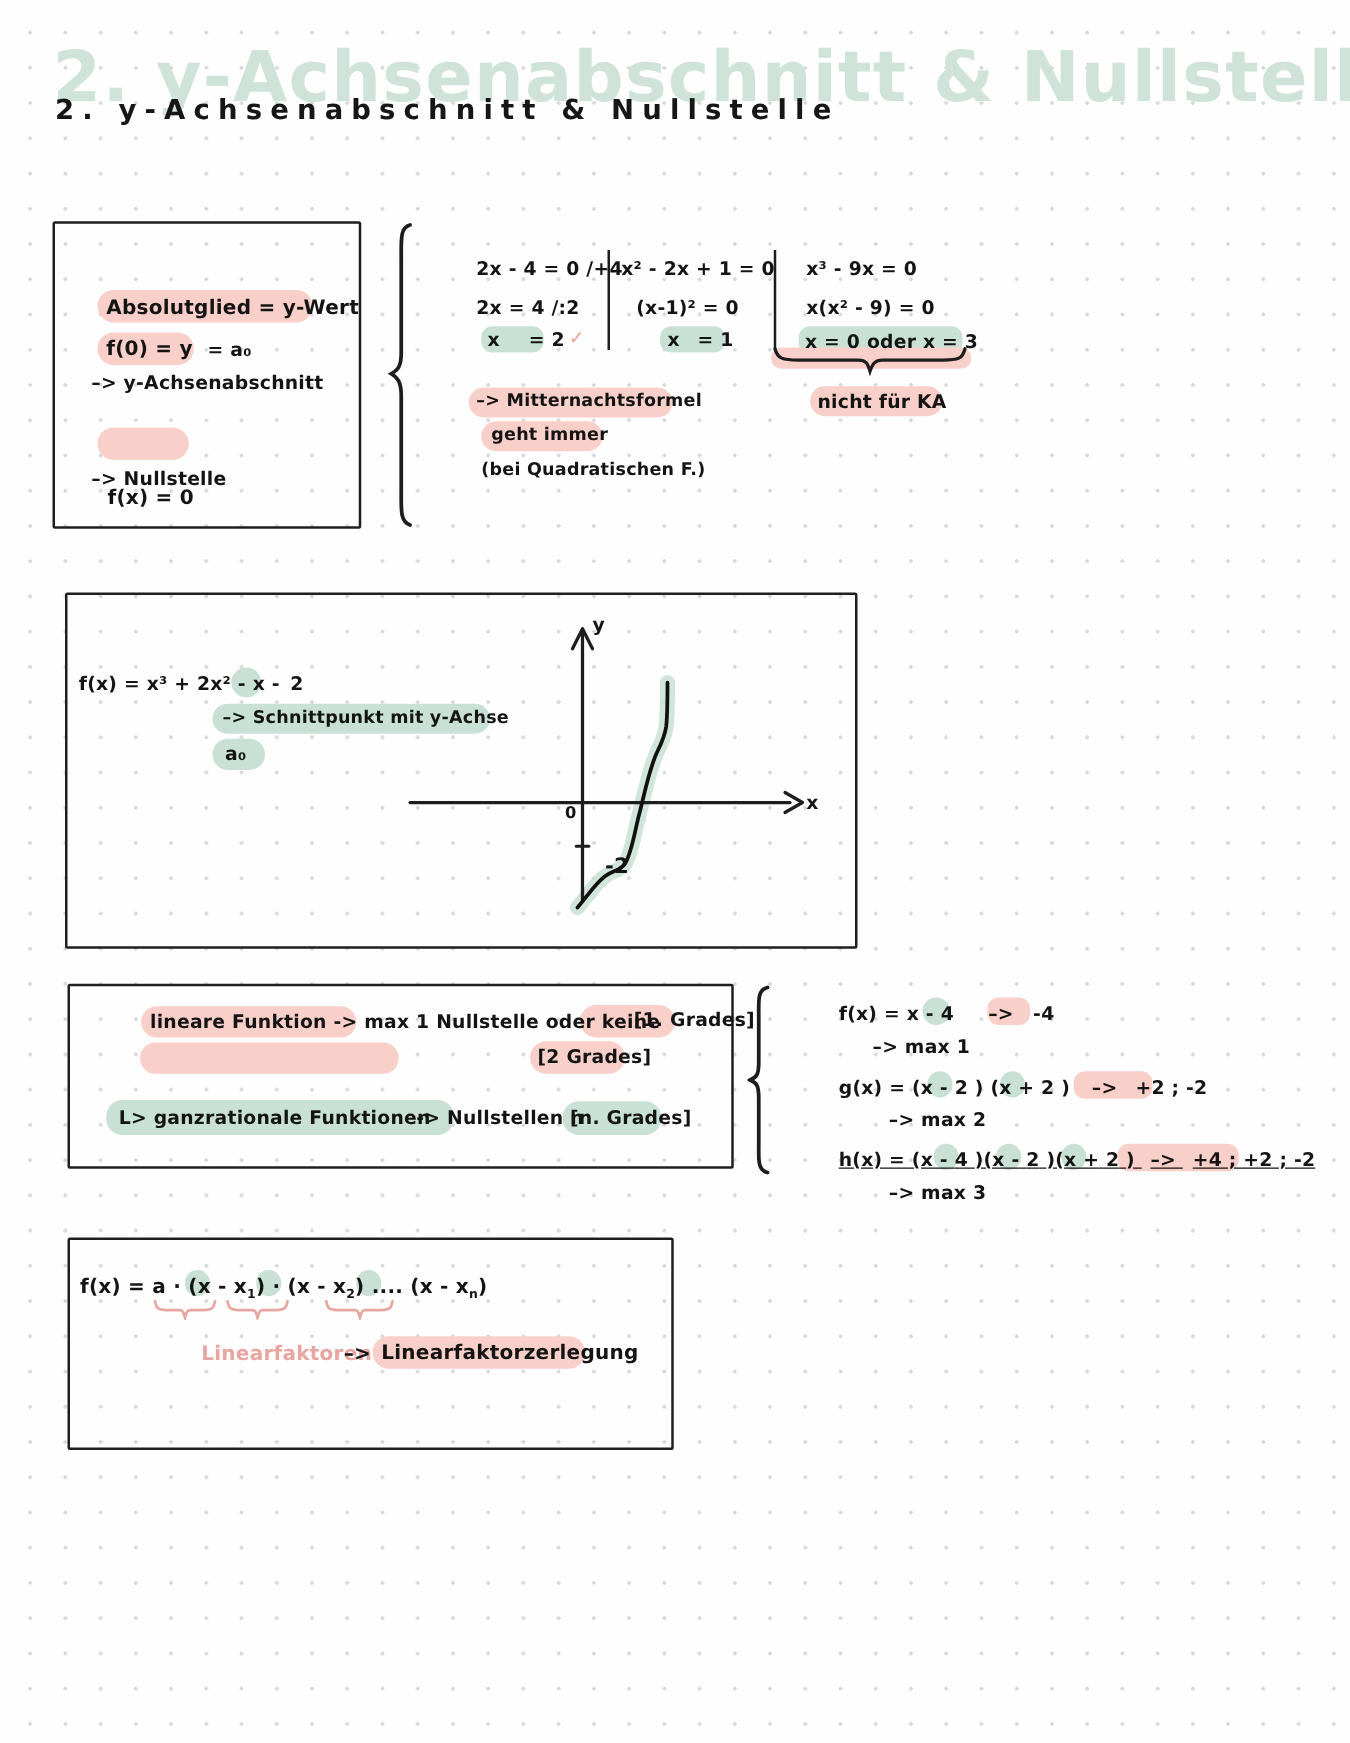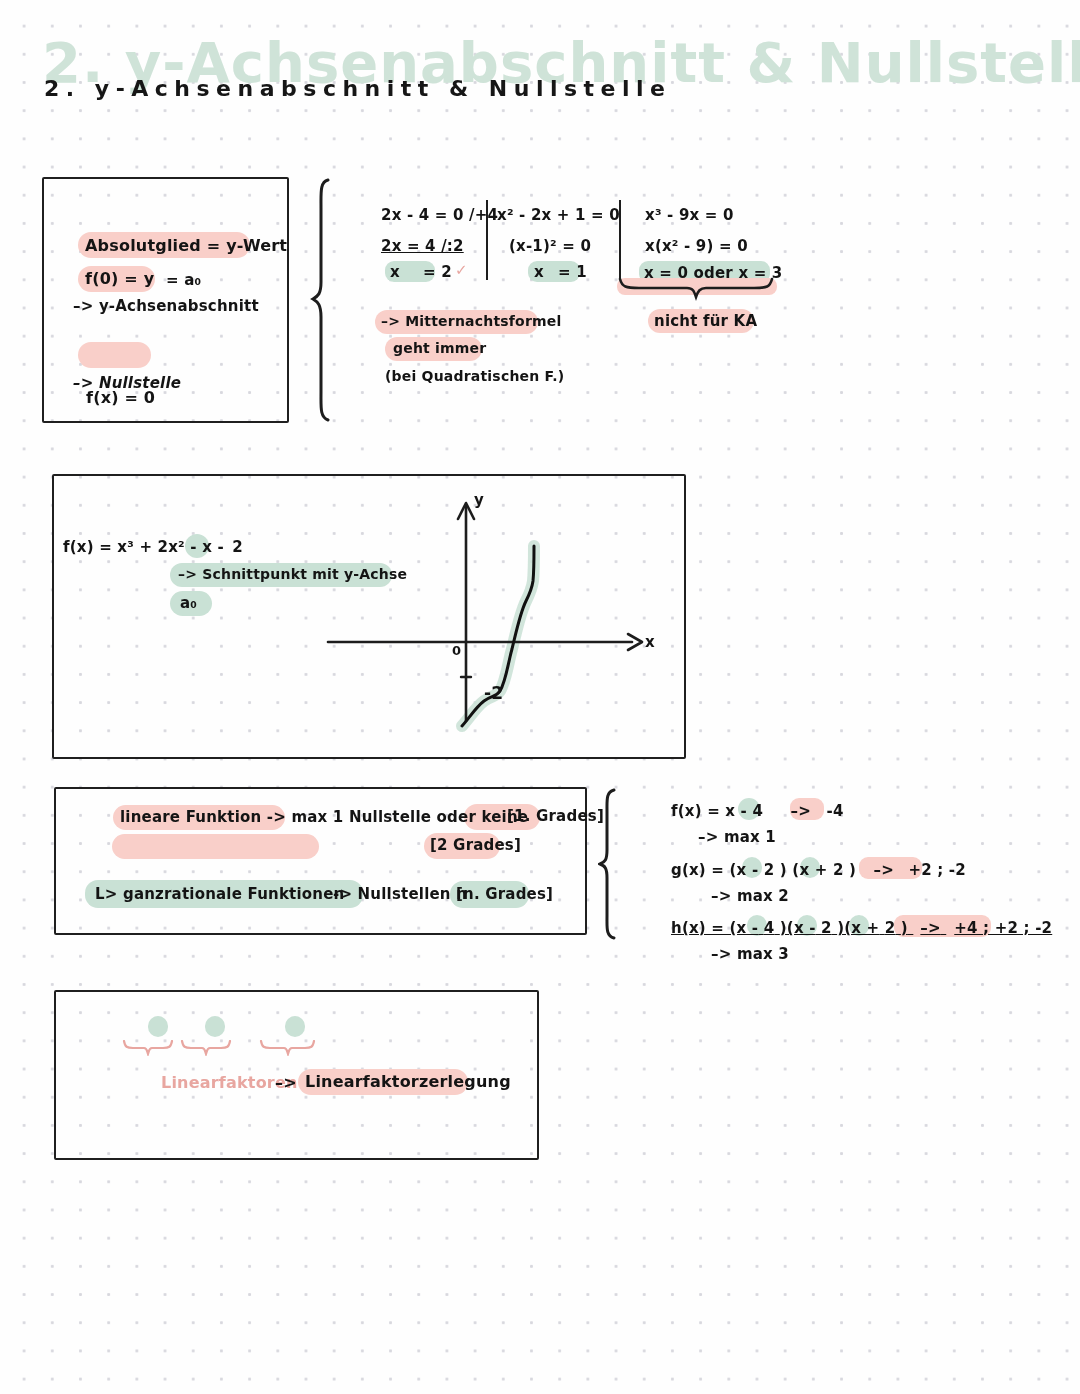--- a/index.html
+++ b/index.html
@@ -84,33 +84,33 @@
 
   <div class="hl pink" style="left:78px;top:266px;width:77px;height:26px;"></div>
   <div class="abs nb s16 txt" style="left:85px;top:269px;">f(0) = y</div>
   <div class="abs nb s15 txt" style="left:166px;top:271px;">= a₀</div>
 
   <div class="abs nb s15 txt" style="left:73px;top:297px;">–&gt; y-Achsenabschnitt</div>
 
   <div class="hl pink" style="left:78px;top:342px;width:73px;height:26px;"></div>
   <div class="abs nb s16 txt" style="left:86px;top:345px;margin-top:43px;">f(x) = 0</div>
 
-  <div class="abs nb s15 txt" style="left:73px;top:374px;font-style:italic;">–&gt; Nullstelle</div>
+  <div class="abs nb s15 txt" style="left:73px;top:374px;">–&gt; Nullstelle</div>
 
   <div class="abs brace" style="left:310px;top:178px;width:30px;height:244px;">
     <svg width="30" height="244" viewBox="0 0 30 244">
       <path d="M18 2 C10 4 11 14 11 30 L11 104 C11 116 8 118 3 121 C8 124 11 127 11 139 L11 214 C11 230 10 239 18 242" fill="none" stroke="#1d1d1d" stroke-width="3" stroke-linecap="round"></path>
     </svg>
   </div>
 
   <div class="abs" style="left:486px;top:200px;width:2.4px;height:80px;background:#1d1d1d;"></div>
   <div class="abs" style="left:619px;top:200px;width:2.4px;height:80px;background:#1d1d1d;"></div>
 
   <div class="abs nb s15 txt" style="left:381px;top:206px;">2x - 4 = 0  /+4</div>
-  <div class="abs nb s15 txt" style="left:381px;top:237px;text-decoration:underline;">2x       = 4 /:2</div>
+  <div class="abs nb s15 txt" style="left:381px;top:237px;">2x       = 4 /:2</div>
   <div class="hl green" style="left:385px;top:261px;width:50px;height:21px;border-radius:9px;"></div>
   <div class="abs nb s15 txt" style="left:390px;top:263px;">x</div>
   <div class="abs nb s15 txt" style="left:423px;top:263px;">= 2</div>
   <div class="abs nb s15 txt pinktext" style="left:455px;top:261px;">✓</div>
 
   <div class="abs nb s15 txt" style="left:497px;top:206px;">x² - 2x + 1 = 0</div>
   <div class="abs nb s15 txt" style="left:509px;top:237px;">(x-1)² = 0</div>
   <div class="hl green" style="left:528px;top:261px;width:52px;height:21px;border-radius:9px;"></div>
   <div class="abs nb s15 txt" style="left:534px;top:263px;">x</div>
   <div class="abs nb s15 txt" style="left:558px;top:263px;">= 1</div>
@@ -238,20 +238,23 @@
     <span style="margin-left:7px;">–&gt;</span>
     <span style="margin-left:8px;">+4 ; +2 ; -2</span>
   </div>
   <div class="abs nb s15 txt" style="left:711px;top:945px;">–&gt; max 3</div>
 
   <div class="abs box" style="left:54px;top:990px;width:481px;height:166px;"></div>
 
   <div class="hl green" style="left:148px;top:1016px;width:20px;height:21px;border-radius:10px;"></div>
   <div class="hl green" style="left:205px;top:1016px;width:20px;height:21px;border-radius:10px;"></div>
   <div class="hl green" style="left:285px;top:1016px;width:20px;height:21px;border-radius:10px;"></div>
+  <div class="abs nb s16 txt" style="left:64px;top:1019px;">
+    <span>f(x) = a · (x - x</span><sub>1</sub><span>) · (x - x</span><sub>2</sub><span>) .... (x - x</span><sub>n</sub><span>)</span>
+  </div>
 
   <div class="abs brace" style="left:122px;top:1040px;width:52px;height:16px;">
     <svg width="52" height="16" viewBox="0 0 52 16">
       <path d="M2 1 C3 7 5 8 11 8 L22 8 C25 8 25 11 26 14 C27 11 27 8 30 8 L41 8 C47 8 49 7 50 1" fill="none" stroke="#e8a6a0" stroke-width="2.2" stroke-linecap="round"></path>
     </svg>
   </div>
   <div class="abs brace" style="left:180px;top:1040px;width:52px;height:16px;">
     <svg width="52" height="16" viewBox="0 0 52 16">
       <path d="M2 1 C3 7 5 8 11 8 L22 8 C25 8 25 11 26 14 C27 11 27 8 30 8 L41 8 C47 8 49 7 50 1" fill="none" stroke="#e8a6a0" stroke-width="2.2" stroke-linecap="round"></path>
     </svg>

